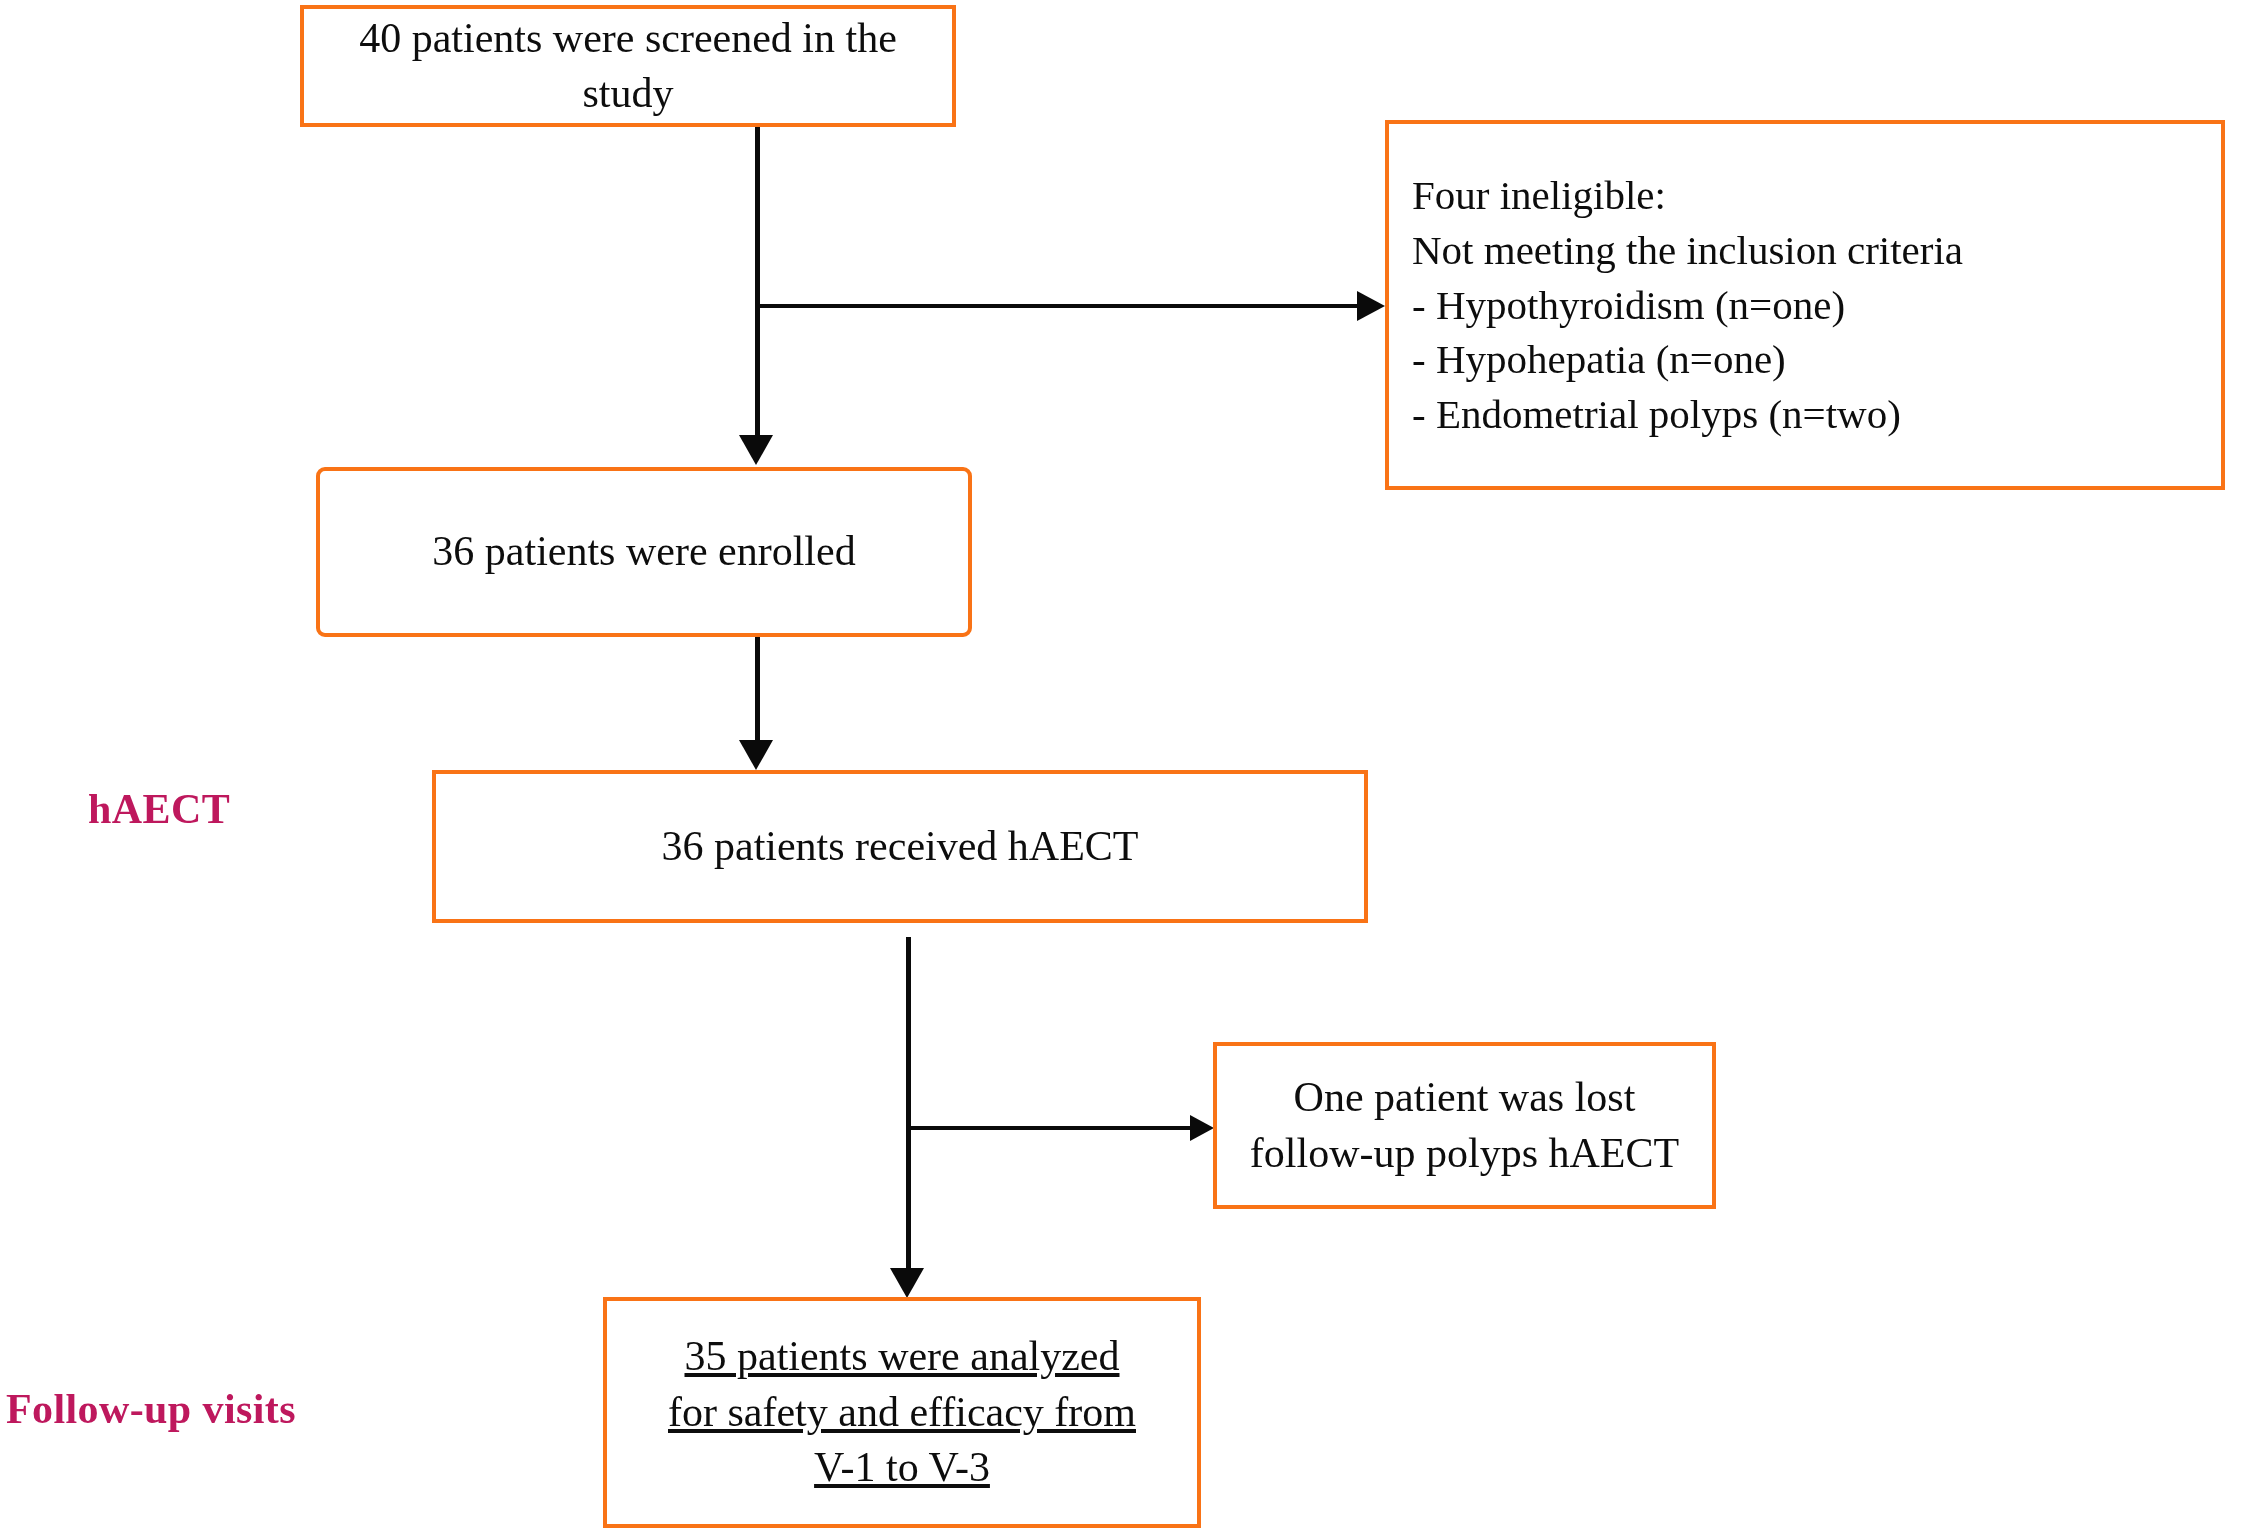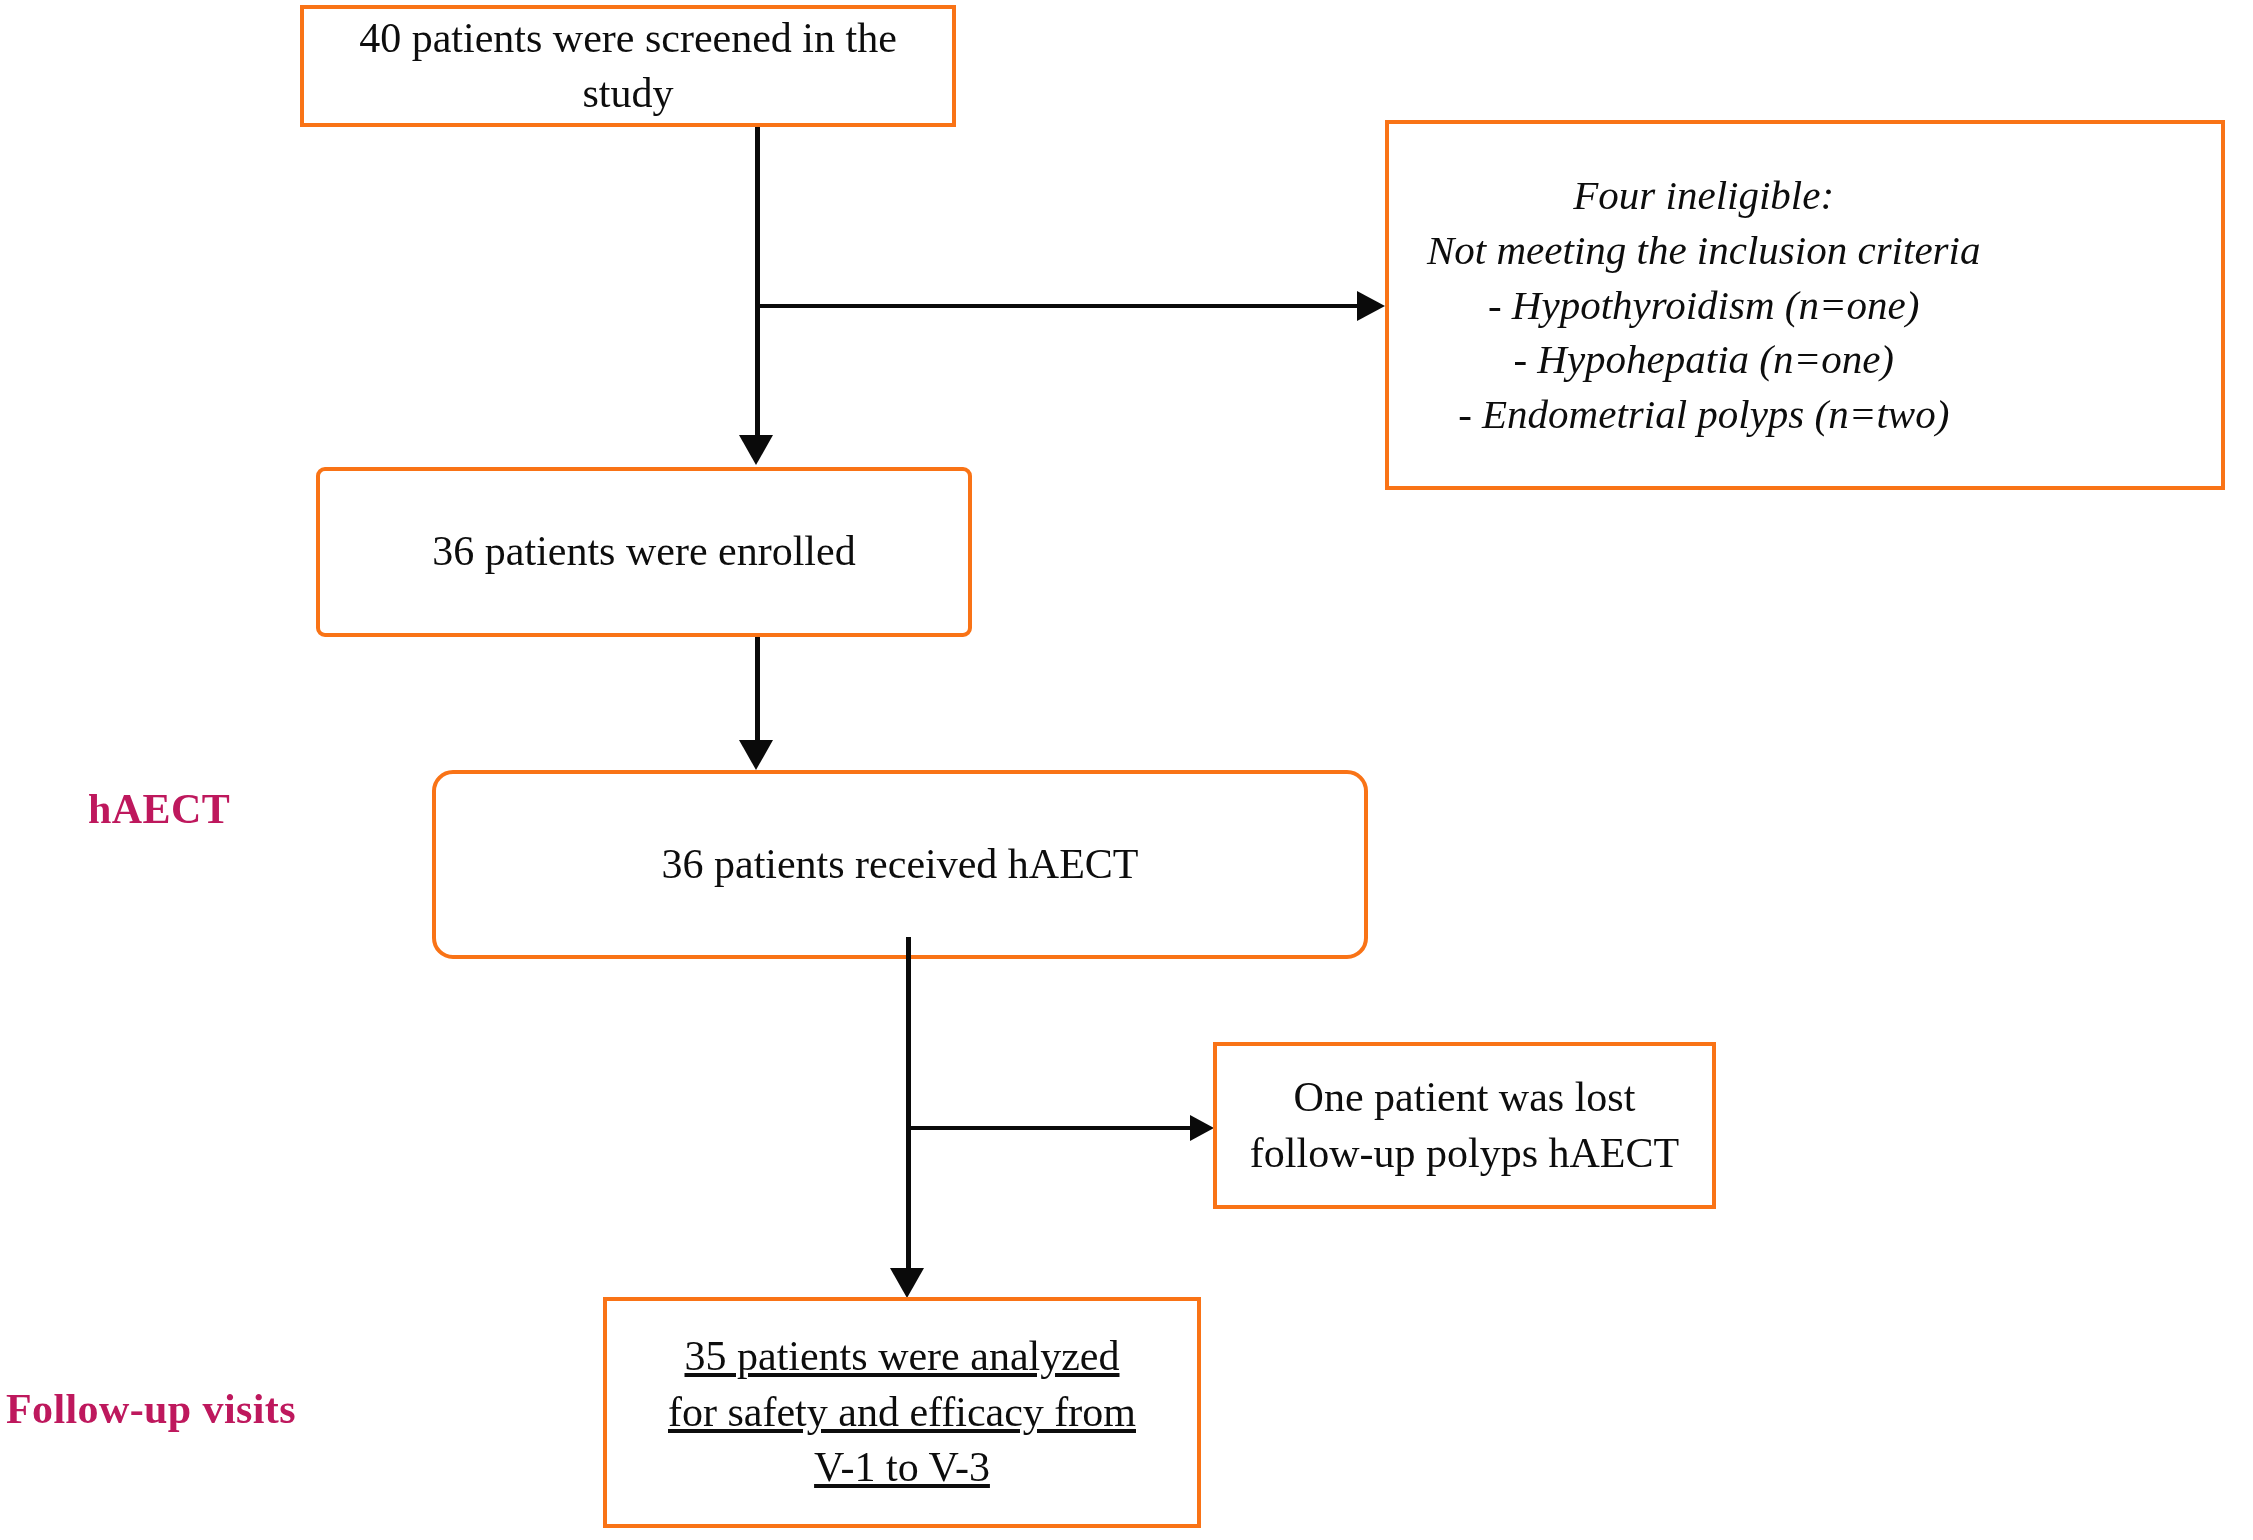--- a/index.html
+++ b/index.html
@@ -26,23 +26,22 @@
     justify-content: center;
     text-align: center;
     line-height: 1.32;
     font-size: 42px;
     color: #0d0d0d;
     white-space: pre-line;
     padding: 4px 10px;
   }
   .box.left-align {
     justify-content: flex-start;
-    text-align: center;
-    padding-left: 38px;
-    font-style: italic;
+    text-align: left;
+    padding-left: 23px;
   }
   .stage-label {
     position: absolute;
     font-weight: bold;
     font-size: 42px;
     letter-spacing: 0.4px;
     color: #be185d;
     white-space: nowrap;
   }
   .vline {
@@ -74,21 +73,21 @@
   }
   .arrow-right.small {
     border-top: 13px solid transparent;
     border-bottom: 13px solid transparent;
     border-left: 24px solid #0a0a0a;
   }
   
   #box-screened   { left: 300px;  top: 5px;    width: 656px; height: 122px; }
   #box-ineligible { left: 1385px; top: 120px;  width: 840px; height: 370px; font-size: 41px; line-height: 1.34; }
   #box-enrolled   { left: 316px;  top: 467px;  width: 656px; height: 170px; border-radius: 9px; }
-  #box-received   { left: 432px;  top: 770px;  width: 936px; height: 189px; border-radius: 21px; }
+  #box-received   { left: 432px;  top: 770px;  width: 936px; height: 153px; }
   #box-lost       { left: 1213px; top: 1042px; width: 503px; height: 167px; }
   #box-analyzed   { left: 603px;  top: 1297px; width: 598px; height: 231px; text-decoration: underline; }
   
   #label-haect     { left: 88px; top: 785px;  }
   #label-followup  { left: 6px;  top: 1385px; }
 </style>
 </head>
 <body>
 
 <div id="canvas">

